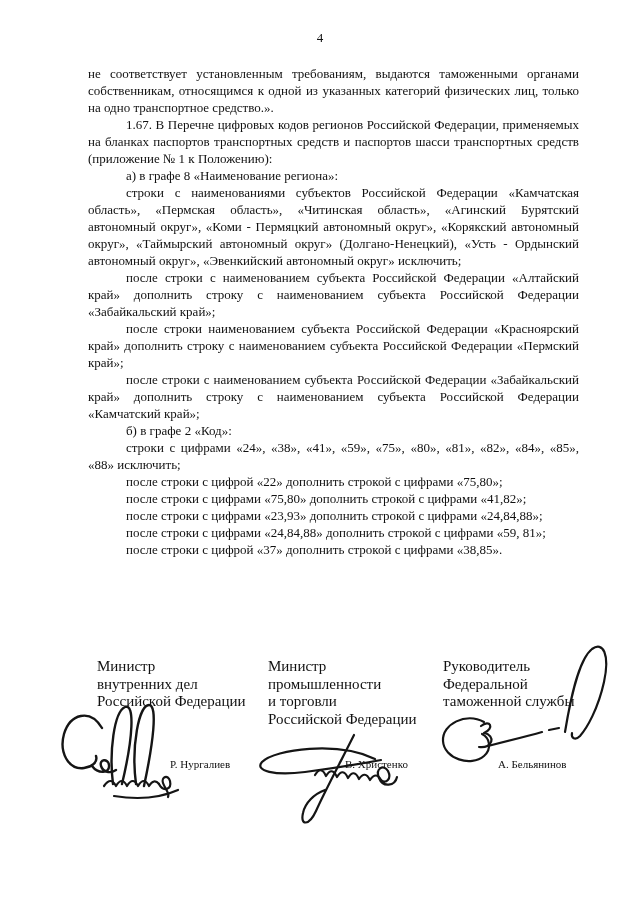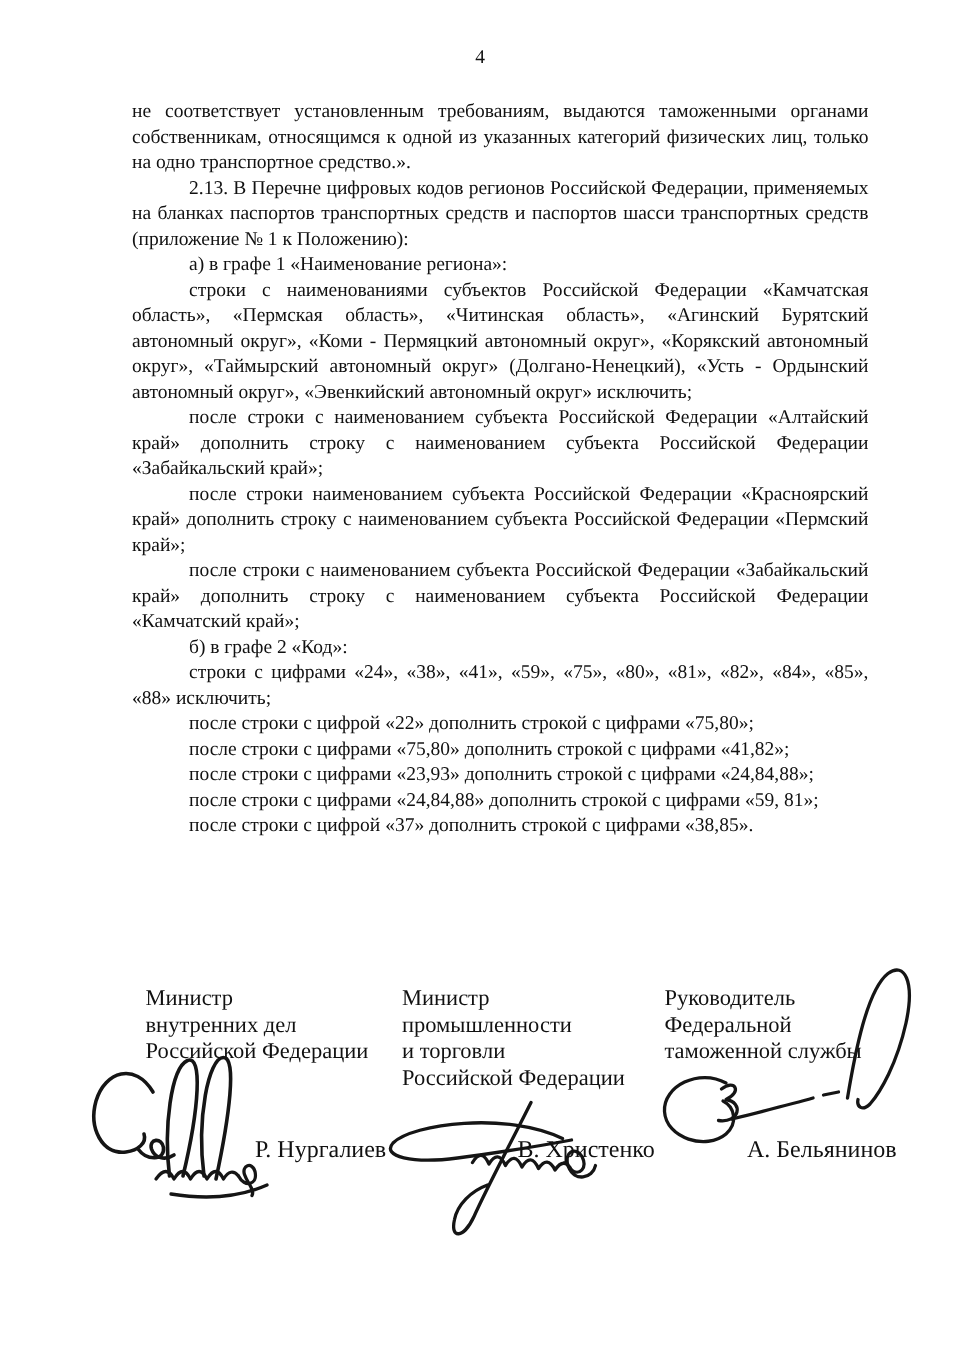--- a/index.html
+++ b/index.html
@@ -41,21 +41,21 @@
     text-indent: 38px;
   }
   .sig-title {
     position: absolute;
     font-size: 15px;
     line-height: 17.5px;
     white-space: pre-line;
   }
   .sig-name {
     position: absolute;
-    font-size: 16px;
+    font-size: 11px;
     white-space: nowrap;
   }
   .sig-svg {
     position: absolute;
   }
   .sig-svg path {
     fill: none;
     stroke: #151515;
     stroke-linecap: round;
     stroke-linejoin: round;
@@ -63,22 +63,22 @@
 </style>
 </head>
 <body>
 
 <div class="page">
 
   <div class="page-number">4</div>
 
   <div class="body-text">
     <p>не соответствует установленным требованиям, выдаются таможенными органами собственникам, относящимся к одной из указанных категорий физических лиц, только на одно транспортное средство.».</p>
-    <p class="indent">2.13. В Перечне цифровых кодов регионов Российской Федерации, применяемых на бланках паспортов транспортных средств и паспортов шасси транспортных средств (приложение № 1 к Положению):</p>
-    <p class="indent">а) в графе 1 «Наименование региона»:</p>
+    <p class="indent">1.67. В Перечне цифровых кодов регионов Российской Федерации, применяемых на бланках паспортов транспортных средств и паспортов шасси транспортных средств (приложение № 1 к Положению):</p>
+    <p class="indent">а) в графе 8 «Наименование региона»:</p>
     <p class="indent">строки с наименованиями субъектов Российской Федерации «Камчатская область», «Пермская область», «Читинская область», «Агинский Бурятский автономный округ», «Коми - Пермяцкий автономный округ», «Корякский автономный округ», «Таймырский автономный округ» (Долгано-Ненецкий), «Усть - Ордынский автономный округ», «Эвенкийский автономный округ» исключить;</p>
     <p class="indent">после строки с наименованием субъекта Российской Федерации «Алтайский край» дополнить строку с наименованием субъекта Российской Федерации «Забайкальский край»;</p>
     <p class="indent">после строки наименованием субъекта Российской Федерации «Красноярский край» дополнить строку с наименованием субъекта Российской Федерации «Пермский край»;</p>
     <p class="indent">после строки с наименованием субъекта Российской Федерации «Забайкальский край» дополнить строку с наименованием субъекта Российской Федерации «Камчатский край»;</p>
     <p class="indent">б) в графе 2 «Код»:</p>
     <p class="indent">строки с цифрами «24», «38», «41», «59», «75», «80», «81», «82», «84», «85», «88» исключить;</p>
     <p class="indent">после строки с цифрой «22» дополнить строкой с цифрами «75,80»;</p>
     <p class="indent">после строки с цифрами «75,80» дополнить строкой с цифрами «41,82»;</p>
     <p class="indent">после строки с цифрами «23,93» дополнить строкой с цифрами «24,84,88»;</p>
     <p class="indent">после строки с цифрами «24,84,88» дополнить строкой с цифрами «59, 81»;</p>

